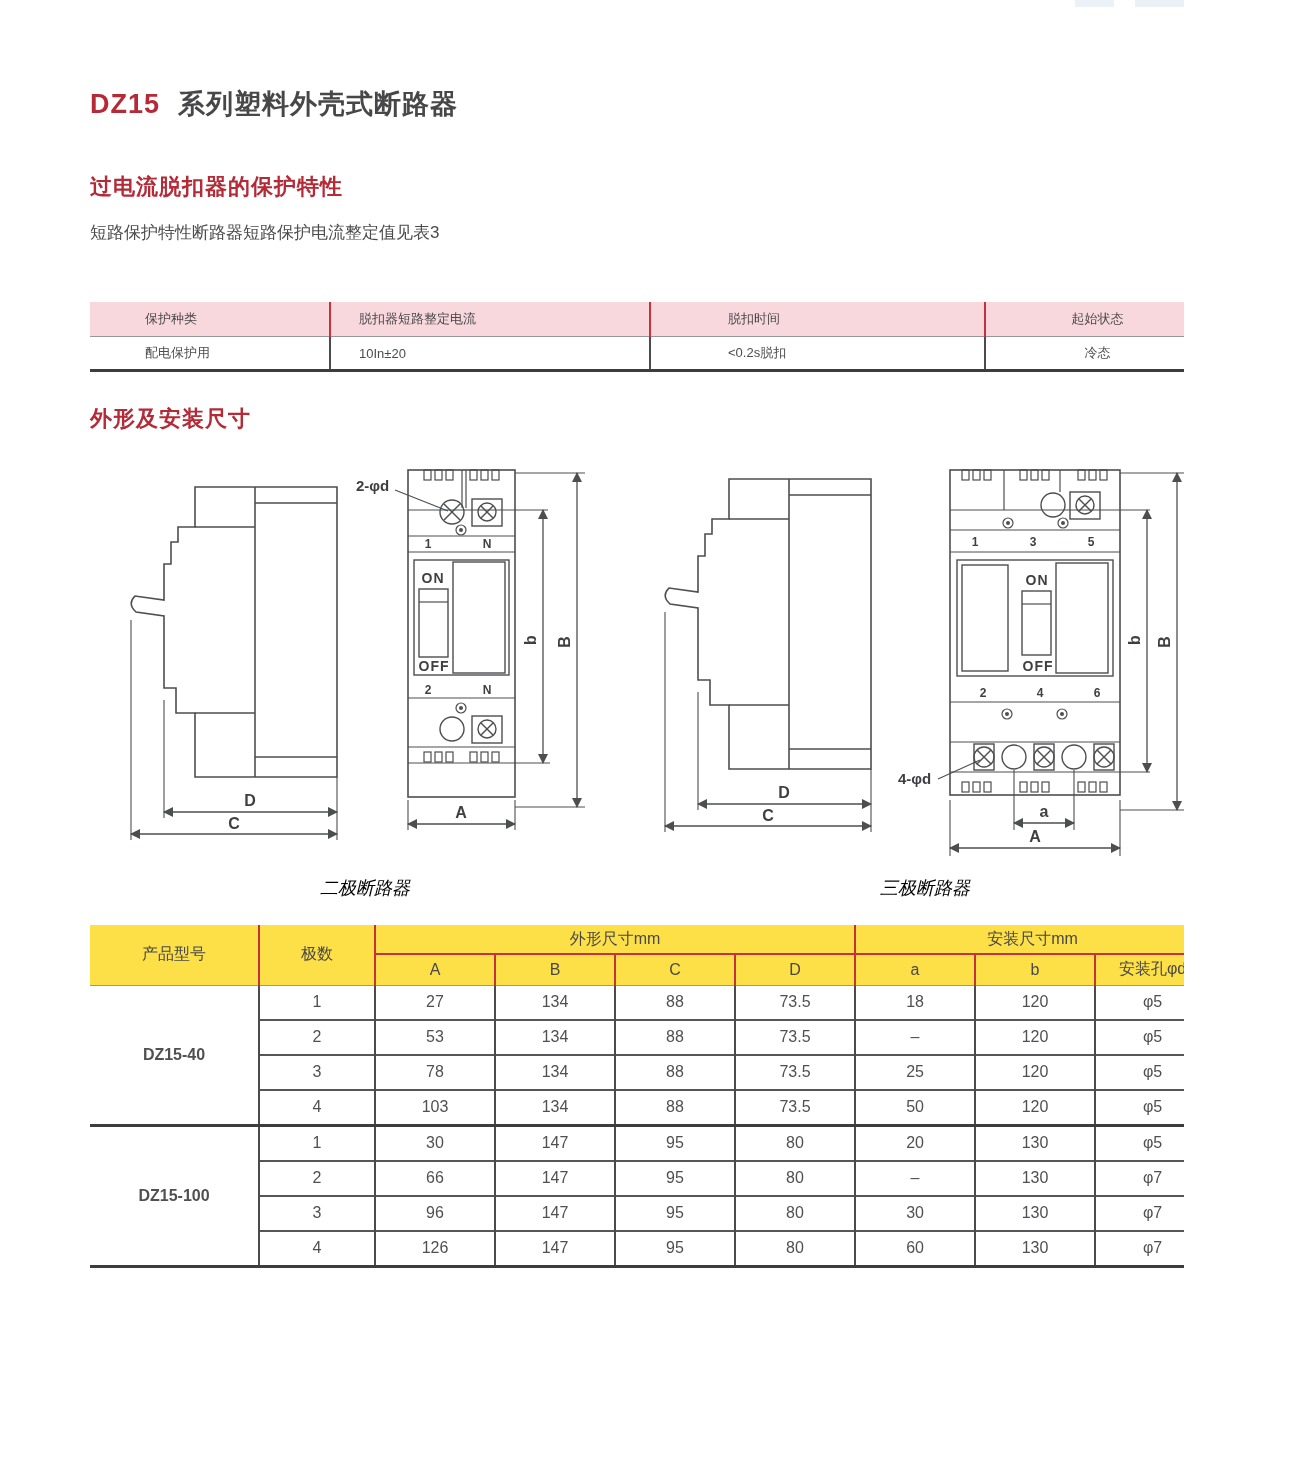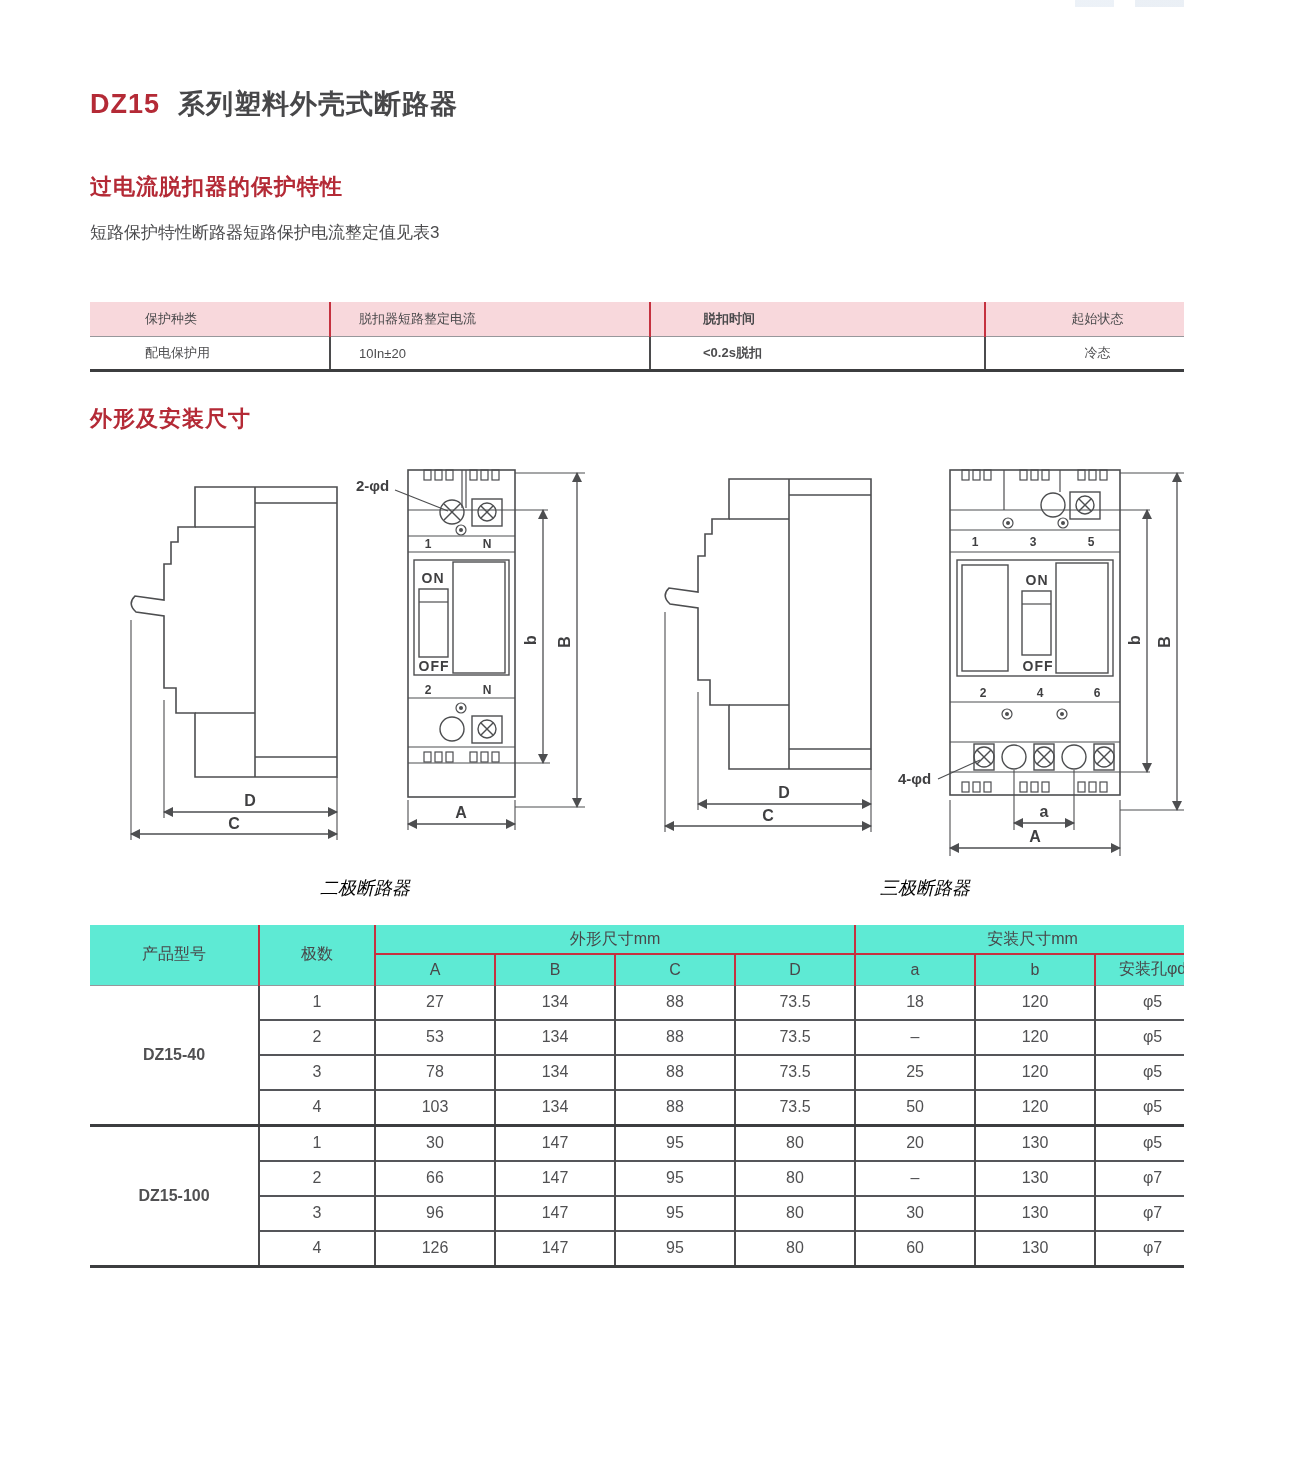--- a/index.html
+++ b/index.html
@@ -34,26 +34,26 @@
     background:#f8d8dc;height:32px;font-weight:normal;text-align:left;
     border-left:2px solid #c5313f;color:#48484a;
   }
   .t1 thead th:first-child{border-left:none;}
   .t1 tbody td{height:30px;border-left:2px solid #4b4b4d;text-align:left;}
   .t1 tbody td:first-child{border-left:none;}
   .t1 tbody tr.r1{border-top:1px solid #97979b;}
   .t1 tbody tr.r2{border-top:2px solid #55565a;}
   .t1 .p1{padding-left:55px;}
   .t1 .p2{padding-left:28px;}
-  .t1 .p3{padding-left:52px;font-weight:bold;}
+  .t1 .p3{padding-left:77px;}
   .t1 .cen{text-align:center;padding-left:0;}
 
   .t2{left:90px;top:925px;width:1119px;font-size:16px;color:#505052;text-align:center;border-bottom:3px solid #3c3d3f;}
   .t2 thead th{
-    background:#5eead4;font-weight:normal;color:#48484a;font-size:16px;
+    background:#fde047;font-weight:normal;color:#48484a;font-size:16px;
     border-left:2px solid #c5313f;
   }
   .t2 thead th.nb{border-left:none;}
   .t2 thead tr.g{height:29px;}
   .t2 thead tr.s{height:31px;}
   .t2 thead tr.s th{border-top:2px solid #c5313f;}
   .t2 tbody td{height:31px;border-left:2px solid #4b4b4d;}
   .t2 tbody td.model{border-left:none;font-weight:bold;}
   .t2 tbody tr.first{border-top:1px solid #97979b;}
   .t2 tbody tr.mid{border-top:2px solid #55565a;}

